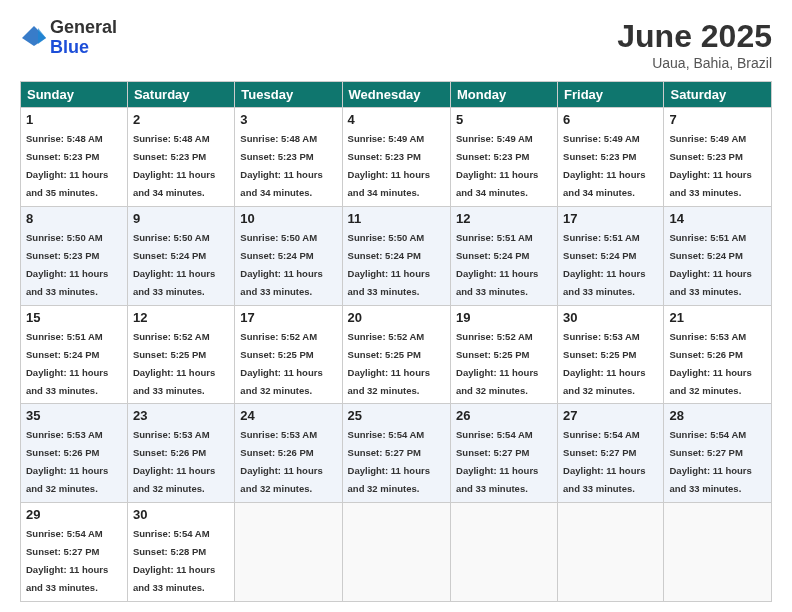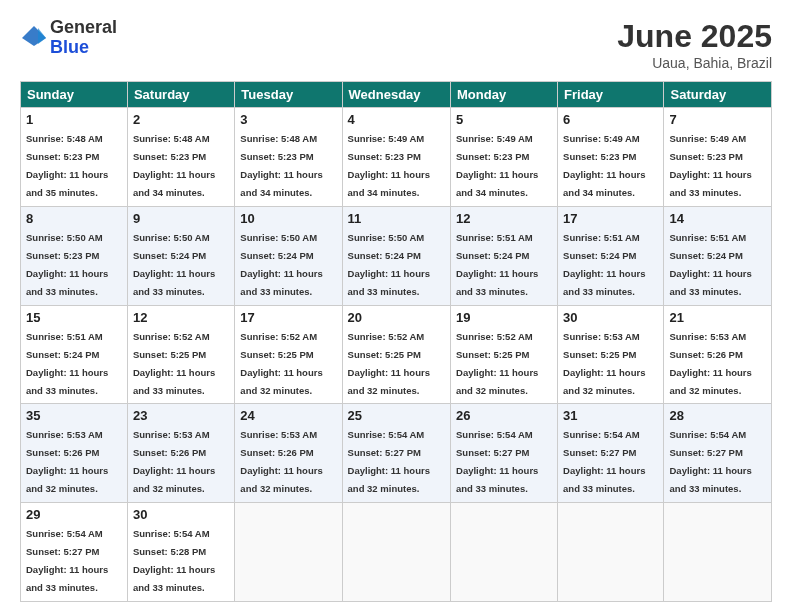--- a/index.html
+++ b/index.html
@@ -239,21 +239,21 @@
         </td>
           <td>
           <span class="day-num">25</span>
           <span class="day-info">Sunrise: 5:54 AM<br>Sunset: 5:27 PM<br>Daylight: 11 hours and 32 minutes.</span>
         </td>
           <td>
           <span class="day-num">26</span>
           <span class="day-info">Sunrise: 5:54 AM<br>Sunset: 5:27 PM<br>Daylight: 11 hours and 33 minutes.</span>
         </td>
           <td>
-          <span class="day-num">31</span>
+          <span class="day-num">27</span>
           <span class="day-info">Sunrise: 5:54 AM<br>Sunset: 5:27 PM<br>Daylight: 11 hours and 33 minutes.</span>
         </td>
           <td>
           <span class="day-num">28</span>
           <span class="day-info">Sunrise: 5:54 AM<br>Sunset: 5:27 PM<br>Daylight: 11 hours and 33 minutes.</span>
         </td>
         </tr>
         <tr>
           <td>
           <span class="day-num">29</span>

